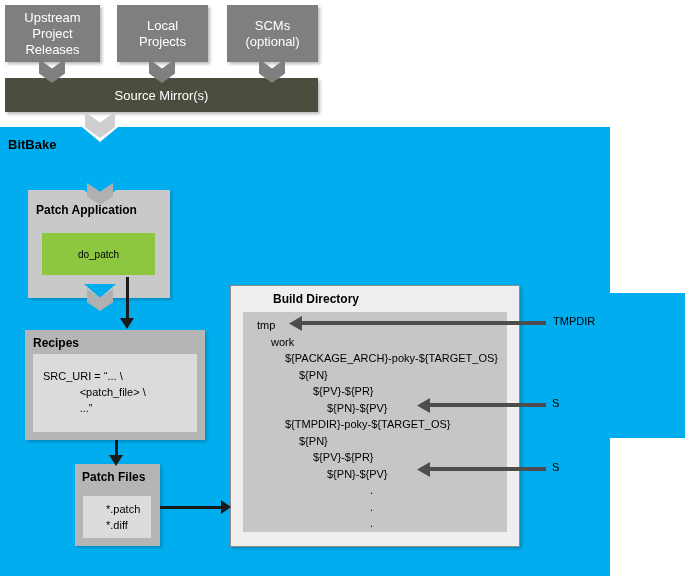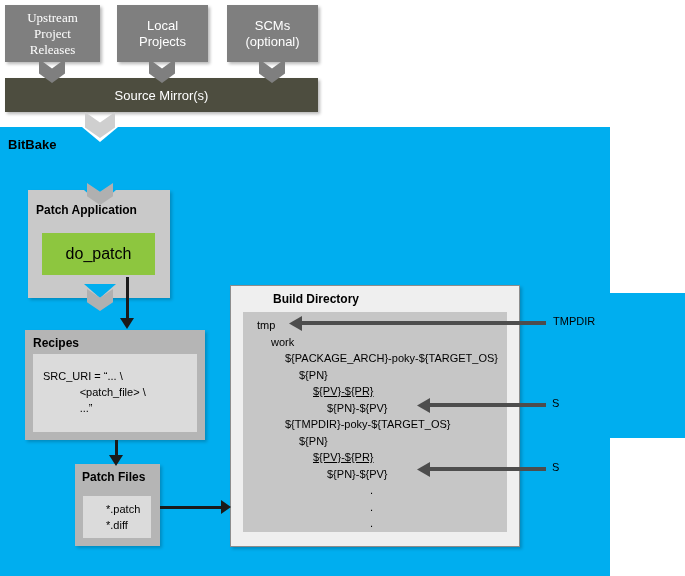--- a/index.html
+++ b/index.html
@@ -10,21 +10,21 @@
   
   .tri-down  { clip-path: polygon(0 0,100% 0,50% 100%); }
   .tri-left  { clip-path: polygon(100% 0,100% 100%,0 50%); }
   .tri-right { clip-path: polygon(0 0,0 100%,100% 50%); }
   .chev      { clip-path: polygon(0 0,50% 40%,100% 0,100% 60%,50% 100%,0 60%); }
 
   
   .srcbox { background:#7f7f7f; color:#fff; font-size:13px; line-height:16px;
             display:flex; align-items:center; justify-content:center; text-align:center;
             white-space:pre-line; box-shadow:2px 2px 3px rgba(0,0,0,.28); }
-  .box-upstream { left:5px; top:5px; width:95px; height:57px;font-family:Liberation Serif, serif; }
+  .box-upstream { left:5px; top:5px; width:95px; height:57px; }
   .box-local    { left:117px; top:5px; width:91px; height:57px; }
   .box-scms     { left:227px; top:5px; width:91px; height:57px; }
   .chev-src { width:26px; height:24px; background:#7f7f7f; z-index:3; }
   .c1 { left:39px;  top:59px; }
   .c2 { left:149px; top:59px; }
   .c3 { left:259px; top:59px; }
   .bar-mirror { left:5px; top:78px; width:313px; height:34px; background:#4d4d3f; color:#fff;
                 font-size:13px; display:flex; align-items:center; justify-content:center;
                 box-shadow:2px 2px 3px rgba(0,0,0,.28); z-index:2; }
   .chev-mirror { left:85px; top:112px; width:30px; height:26px; background:#cfcfcf; z-index:4; }
@@ -34,21 +34,21 @@
   .blue-main { left:0; top:127px; width:610px; height:449px; background:#00aeef; z-index:1; }
   .blue-tab  { left:609px; top:293px; width:76px; height:145px; background:#00aeef; z-index:1; }
   .bitbake-label { left:8px; top:137px; font-size:13px; font-weight:bold; z-index:5; }
 
   
   .pa-box   { left:28px; top:190px; width:142px; height:108px; background:#c9c9c9; z-index:5;
               box-shadow:2px 2px 3px rgba(0,0,0,.2); }
   .pa-title { left:36px; top:203px; font-size:12px; font-weight:bold; z-index:7; }
   .notch-pa-top { left:84px; top:190px; width:32px; height:14px; background:#00aeef; z-index:6; }
   .chev-pa-top  { left:87px; top:183px; width:26px; height:22px; background:#b0b0b0; z-index:7; }
-  .do-patch { left:42px; top:233px; width:113px; height:42px; background:#8dc63f; font-size:16px;
+  .do-patch { left:42px; top:233px; width:113px; height:42px; background:#8dc63f; font-size:10px;
               display:flex; align-items:center; justify-content:center; z-index:7; }
   .notch-pa-bot { left:84px; top:284px; width:32px; height:14px; background:#00aeef; z-index:6; }
   .chev-pa-bot  { left:87px; top:289px; width:26px; height:22px; background:#b0b0b0; z-index:7; }
 
   
   .blk { background:#1a1a1a; z-index:8; }
   .a1-line { left:126px; top:277px; width:3px;  height:45px; }
   .a1-head { left:120px; top:318px; width:14px; height:11px; }
   .a2-line { left:115px; top:440px; width:3px;  height:17px; }
   .a2-head { left:109px; top:455px; width:14px; height:11px; }
@@ -73,21 +73,21 @@
   
   .bd-box   { left:230px; top:285px; width:290px; height:262px; background:#efefef;
               border:1px solid #8c8c8c; box-sizing:border-box; z-index:5;
               box-shadow:2px 2px 3px rgba(0,0,0,.2); }
   .bd-title { left:244px; top:292px; font-size:12px; font-weight:bold; z-index:6;padding-left:29px; }
   .bd-inner { left:243px; top:312px; width:264px; height:220px; background:#c6c6c6; z-index:6; }
   .tree { left:243px; top:317px; width:264px; z-index:7; font-size:11px; }
   .tl { line-height:16.5px; height:16.5px; padding-left:14px; white-space:pre; }
   .ind0 { margin-left:0; }    .ind1 { margin-left:14px; }
   .ind2 { margin-left:28px; } .ind3 { margin-left:42px; }
-  .ind4 { margin-left:56px;text-decoration:underline; } .ind5 { margin-left:70px; }
+  .ind4 { margin-left:56px; } .ind5 { margin-left:70px; }
   .inddot { margin-left:113px; }
 
   
   .gry { background:#4d4d4d; z-index:8; }
   .tmpdir-head { left:289px; top:316px; width:13px; height:15px; }
   .tmpdir-line { left:300px; top:321px; width:246px; height:4px; }
   .tmpdir-label { left:553px; top:315px; font-size:11px; z-index:8; }
   .s1-head { left:417px; top:398px; width:13px; height:15px; }
   .s1-line { left:428px; top:403px; width:118px; height:4px; }
   .s1-label { left:552px; top:397px; font-size:11px; z-index:8; }

